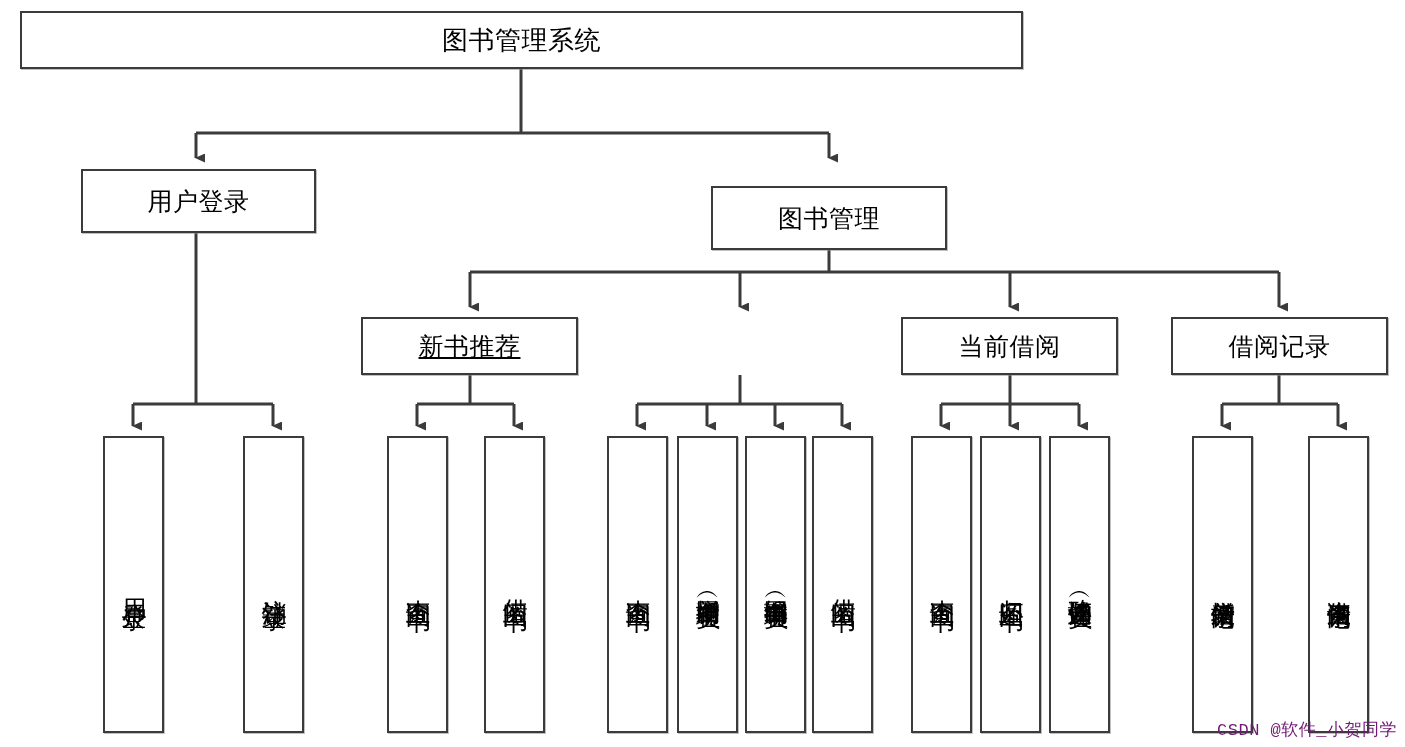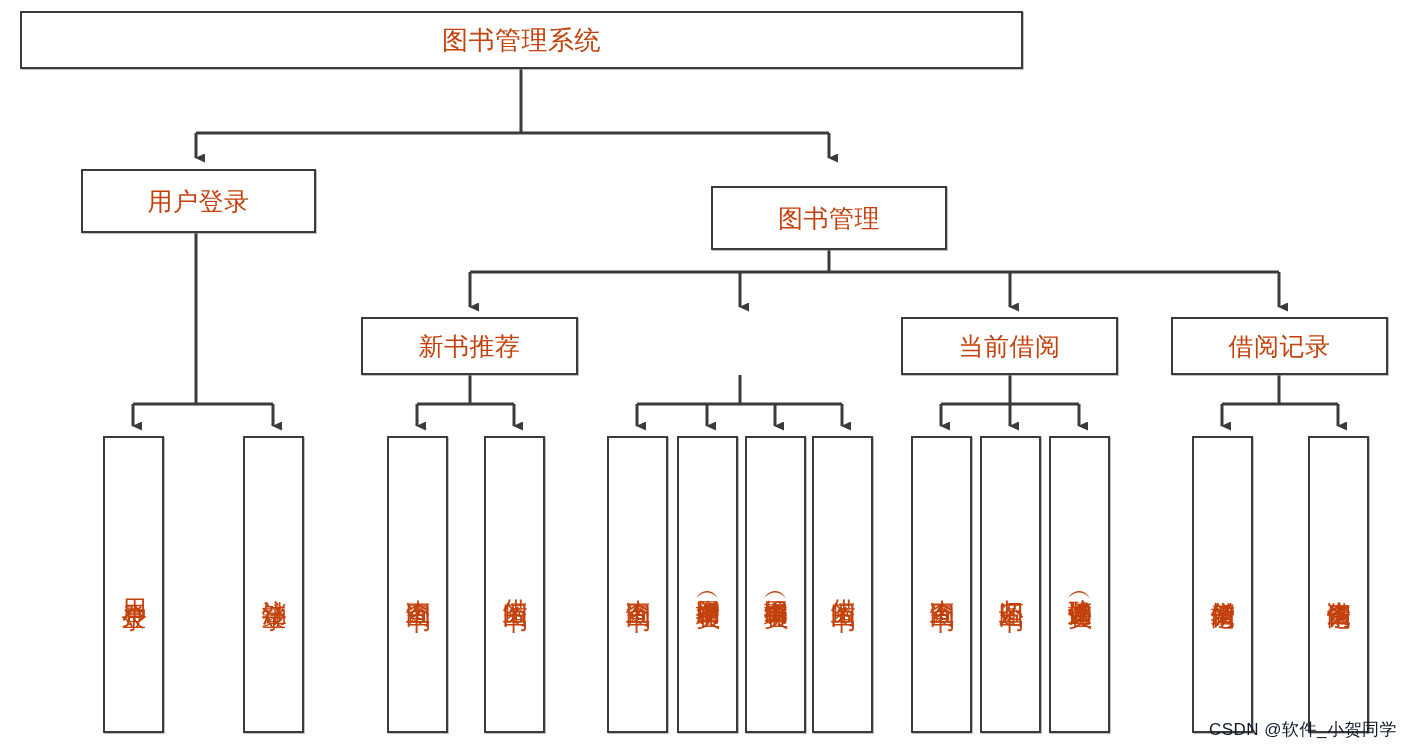--- a/index.html
+++ b/index.html
@@ -27,21 +27,21 @@
     pointer-events: none;
   }
   .node {
     position: absolute;
     box-sizing: border-box;
     border: 2.5px solid #3b3b3b;
     background: #ffffff;
     display: flex;
     align-items: center;
     justify-content: center;
-    color: #c2410c;
+    color: #000000;
     box-shadow: 1px 1px 0 rgba(140,140,140,0.55);
   }
   .node-label {
     display: block;
     text-align: center;
     line-height: 1.16;
     letter-spacing: 0.5px;
   }
   
   .node.horiz .node-label {
@@ -65,24 +65,24 @@
   }
   .node.vert.tall-text .node-label {
     font-size: 24px;
     letter-spacing: 1px;
   }
   #watermark {
     position: absolute;
     right: 8px;
     bottom: 6px;
     font-size: 17px;
-    color: #0f172a;
+    color: #701a75;
     letter-spacing: 0.5px;
     white-space: nowrap;
-    font-family: Liberation Sans, sans-serif;
+    font-family: Liberation Mono, monospace;
   }
 </style>
 </head>
 <body>
 
 <div id="diagram-root">
 
   <svg id="edge-layer" viewBox="0 0 1405 747" xmlns="http://www.w3.org/2000/svg">
     <defs>
       <marker id="arrowhead" markerWidth="9" markerHeight="10" refX="4.5" refY="9" orient="auto" markerUnits="userSpaceOnUse">
@@ -138,21 +138,21 @@
   </div>
 
   <div class="node horiz" style="left:81px; top:169px; width:235px; height:64px;">
     <span class="node-label">用户登录</span>
   </div>
 
   <div class="node horiz" style="left:711px; top:186px; width:236px; height:64px;">
     <span class="node-label">图书管理</span>
   </div>
 
-  <div class="node horiz" style="left:361px; top:317px; width:217px; height:58px;">
+  <div class="node horiz" style="left:361px; top:317px; width:217px; height:58px;text-decoration:underline;">
     <span class="node-label">新书推荐</span>
   </div>
 
 
   <div class="node horiz" style="left:901px; top:317px; width:217px; height:58px;">
     <span class="node-label">当前借阅</span>
   </div>
 
   <div class="node horiz" style="left:1171px; top:317px; width:217px; height:58px;">
     <span class="node-label">借阅记录</span>

